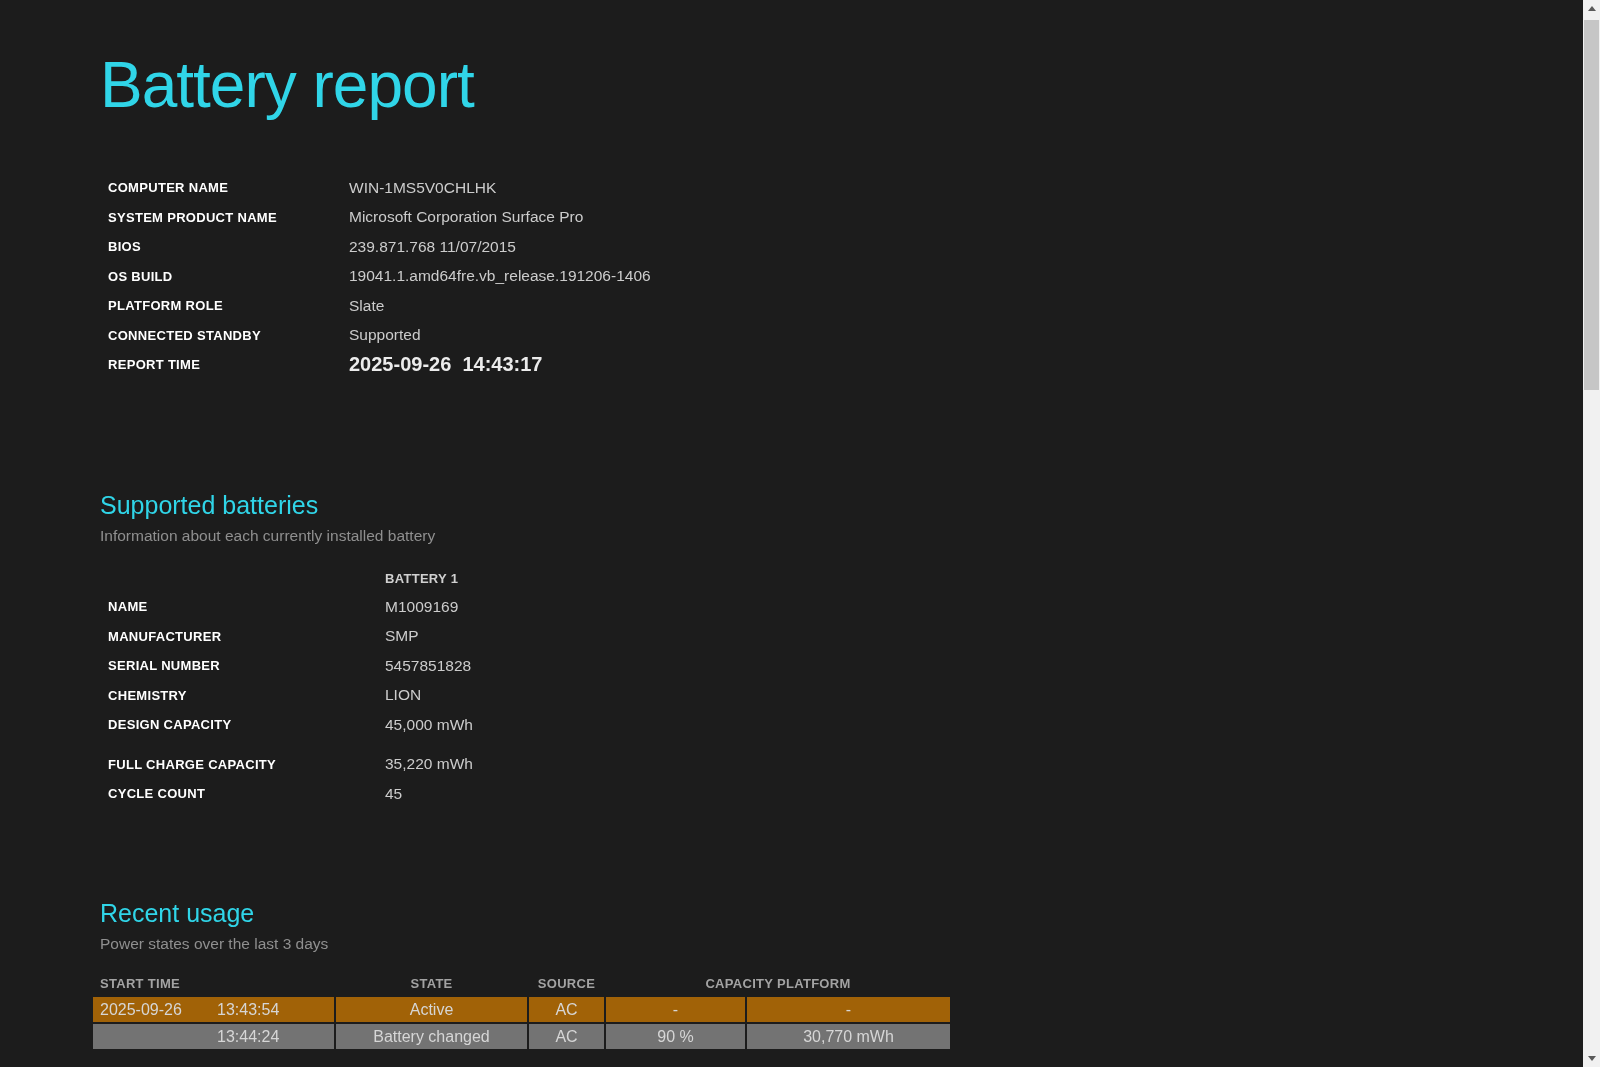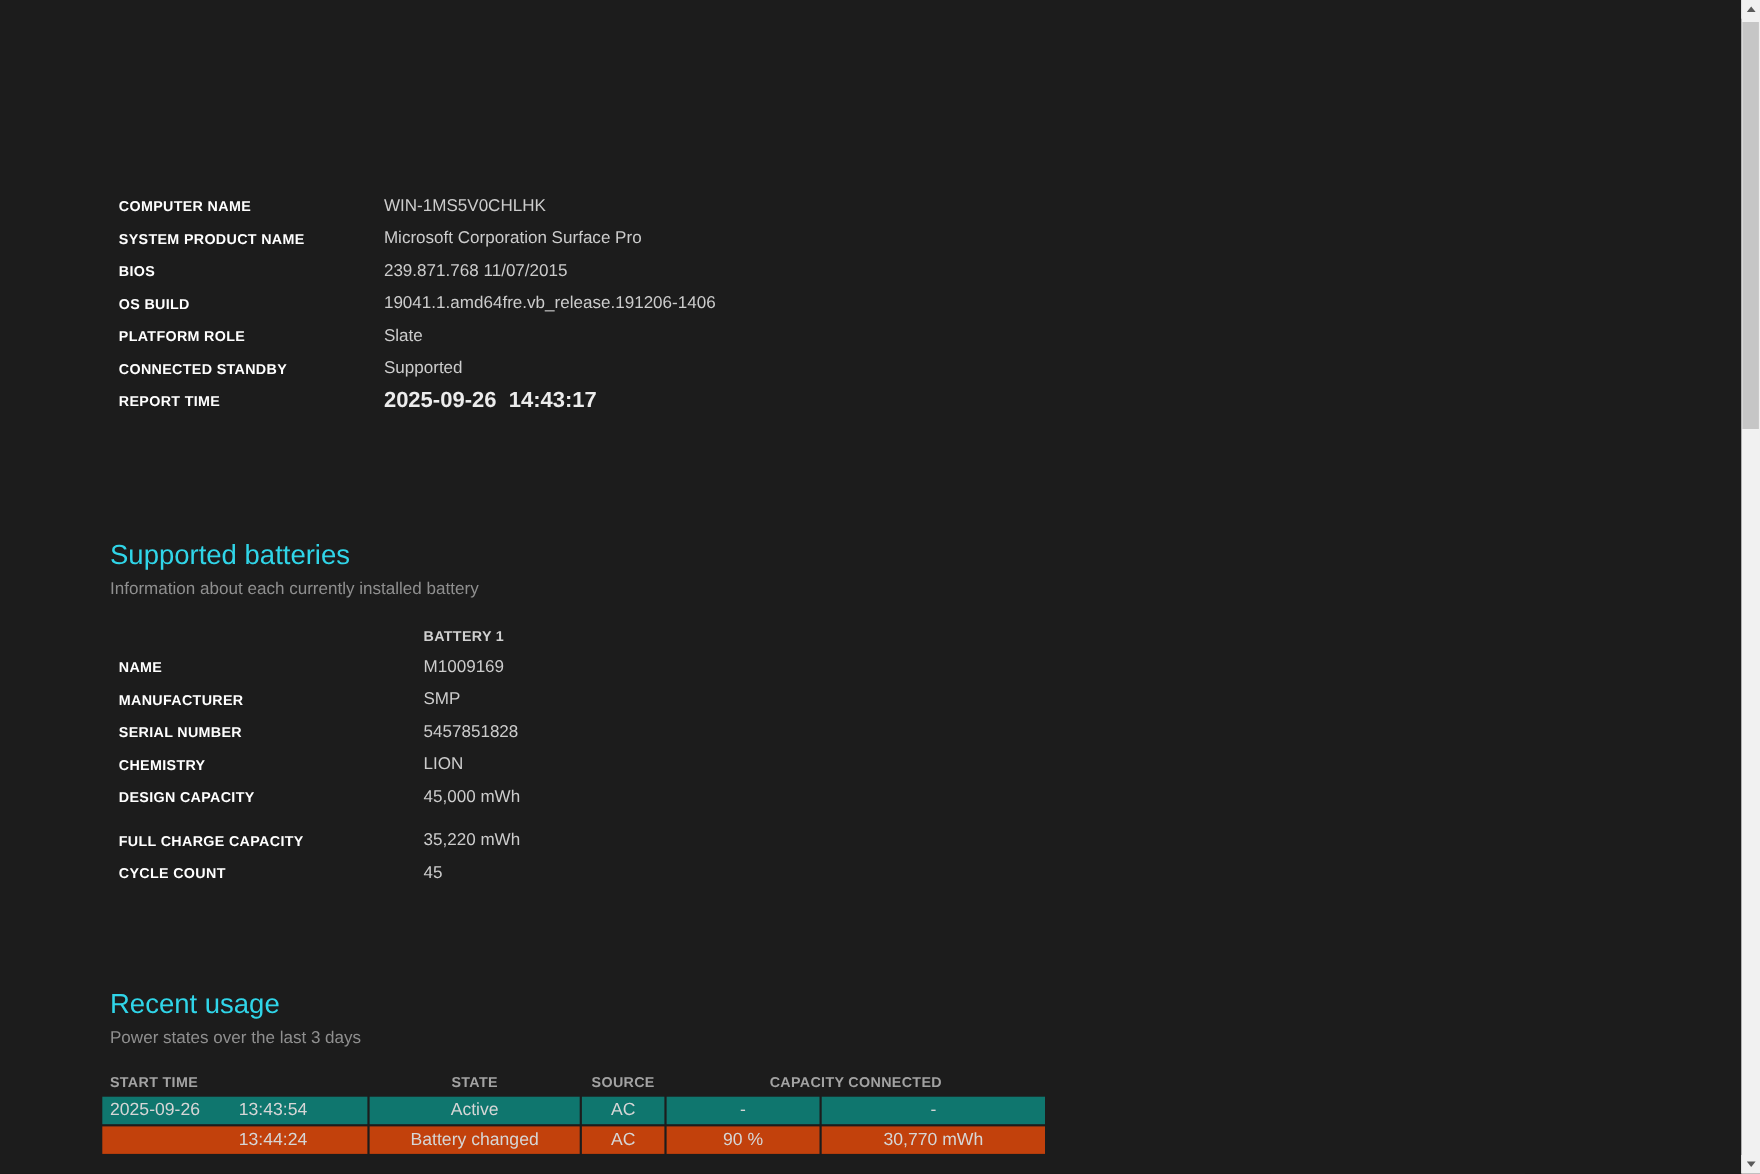--- a/index.html
+++ b/index.html
@@ -93,22 +93,22 @@
     height: 25px;
     white-space: pre;
   }
   .c1 { width: 241px; }
   .c2 { width: 191px; }
   .c3 { width: 75px;  }
   .c4 { width: 139px; }
   .c5 { width: 203px; }
   th.c1, td.c1 { text-align: left; padding-left: 7px; }
   .center { text-align: center; }
-  tr.odd  td { background: #0f766e; }
-  tr.even td { background: #c2410c; }
+  tr.odd  td { background: #a16207; }
+  tr.even td { background: #737373; }
   td .date { display: inline-block; width: 117px; }
 
   
   .scrollbar {
     position: absolute; top: 0; right: 0;
     width: 17px; height: 1067px;
     background: #f1f1f1;
   }
   .scroll-btn {
     position: absolute; left: 0;
@@ -136,20 +136,23 @@
     left: 1px; width: 15px;
     top: 20px; height: 370px;
     background: #c6c6c6;
   }
 </style>
 </head>
 <body>
 
 <div class="page">
 
+  <div class="section" style="top:46px;">
+    <h1 class="report-title">Battery report</h1>
+  </div>
 
   <div class="section" style="top:173px;">
     <div class="kv-grid info-grid">
       <div class="row">
         <div class="kv-label">COMPUTER NAME</div>
         <div class="kv-value">WIN-1MS5V0CHLHK</div>
       </div>
       <div class="row">
         <div class="kv-label">SYSTEM PRODUCT NAME</div>
         <div class="kv-value">Microsoft Corporation Surface Pro</div>
@@ -219,21 +222,21 @@
   <div class="section" style="top:897px;">
     <h2 class="section-heading">Recent usage</h2>
     <div class="section-subtitle">Power states over the last 3 days</div>
 
     <table class="usage">
       <thead>
         <tr>
           <th class="c1">START TIME</th>
           <th class="c2 center">STATE</th>
           <th class="c3 center">SOURCE</th>
-          <th class="center" colspan="2">CAPACITY CONNECTED</th>
+          <th class="center" colspan="2">CAPACITY PLATFORM</th>
         </tr>
       </thead>
       <tbody>
         <tr class="odd">
           <td class="c1"><span class="date">2025-09-26</span><span class="time">13:43:54</span></td>
           <td class="c2 center">Active</td>
           <td class="c3 center">AC</td>
           <td class="c4 center">-</td>
           <td class="c5 center">-</td>
         </tr>

